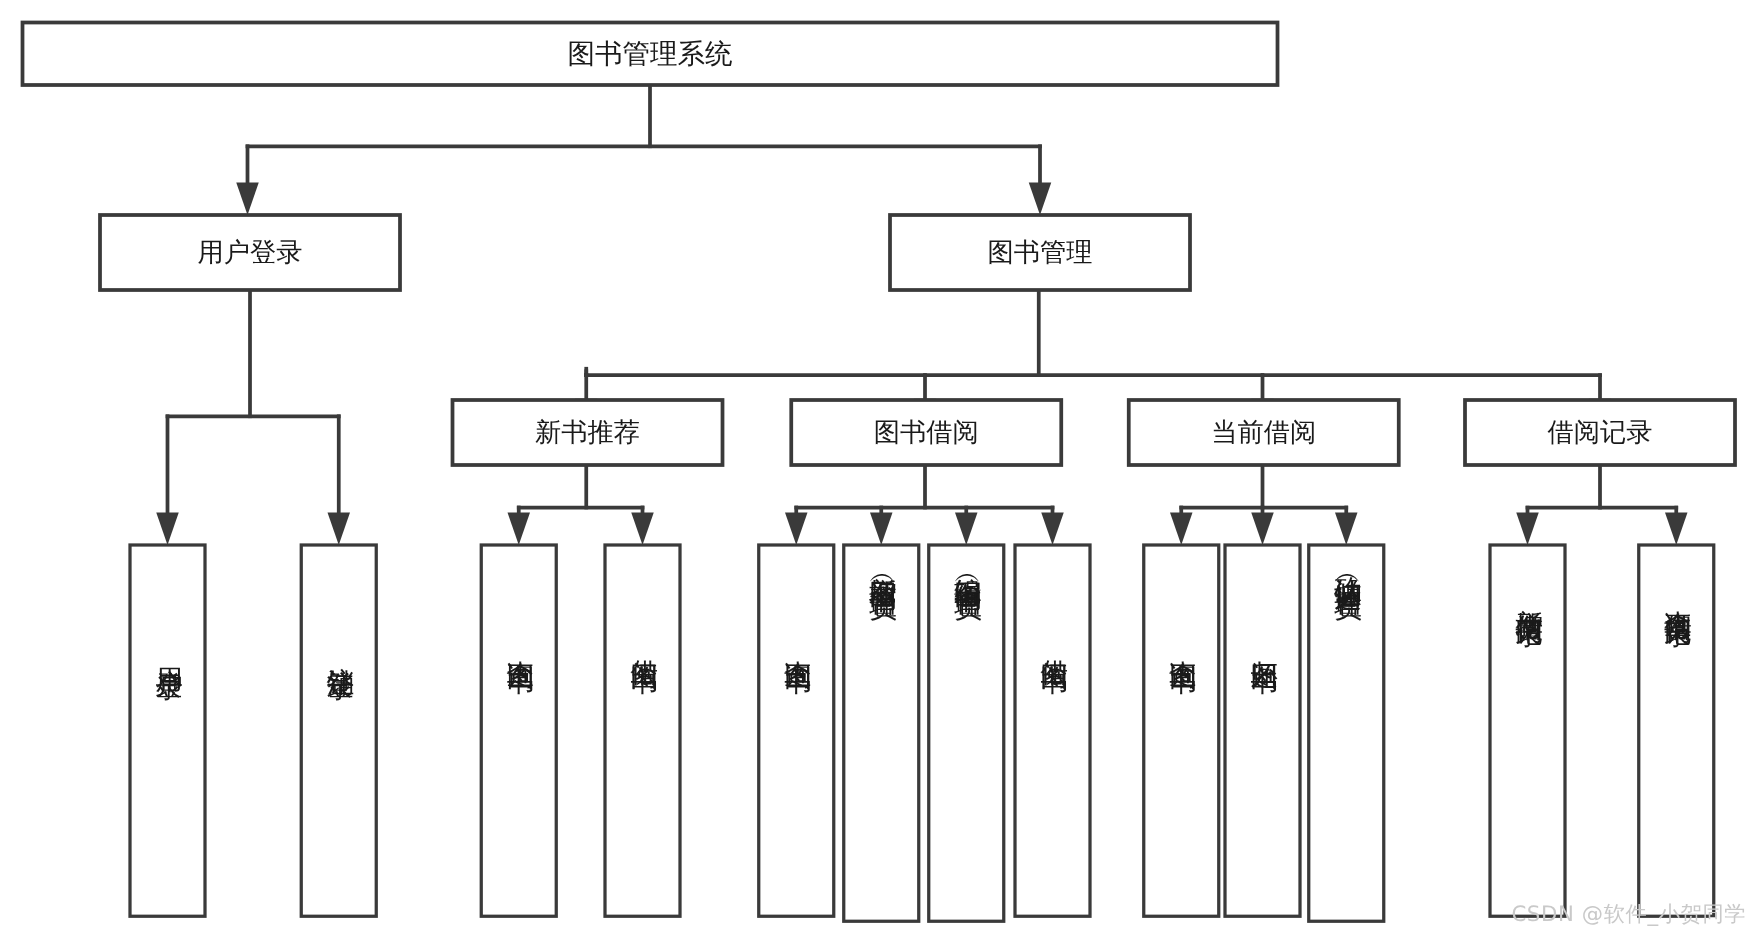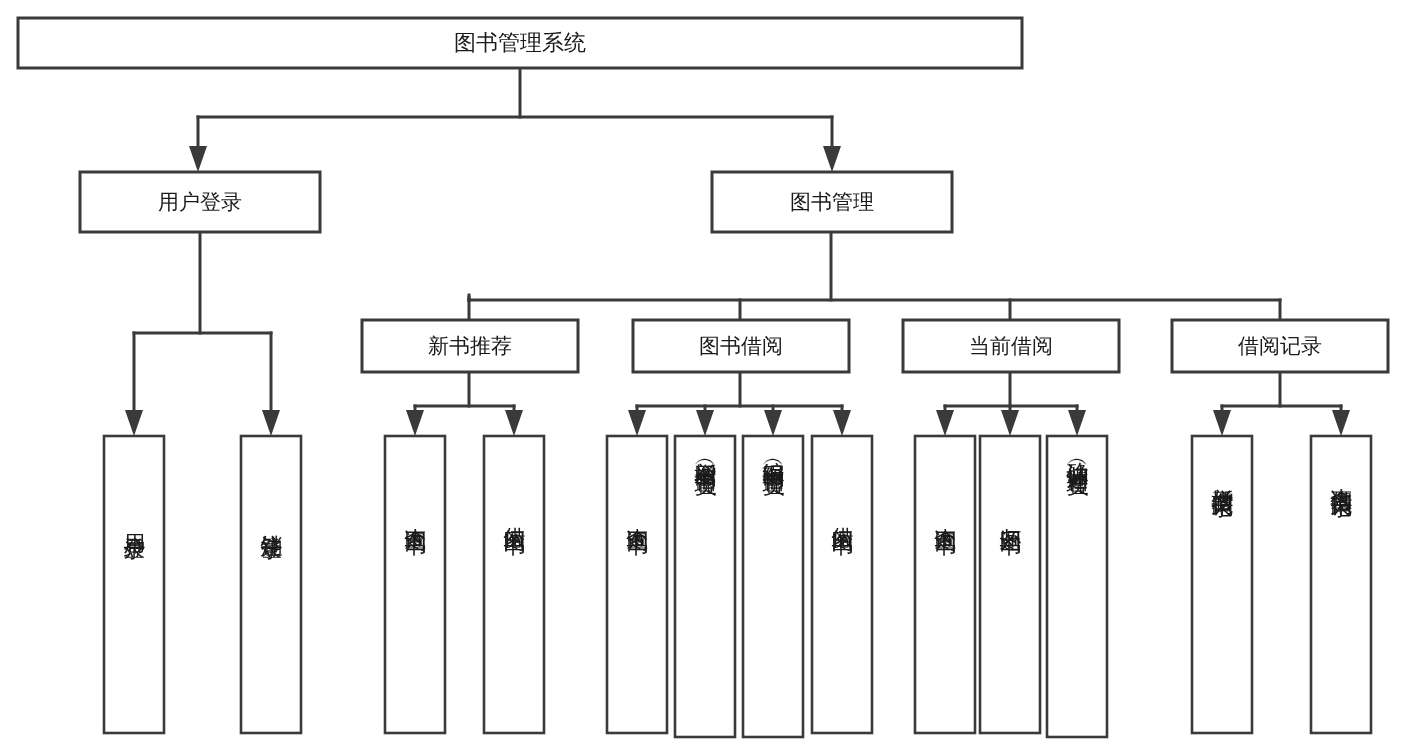--- a/index.html
+++ b/index.html
@@ -257,13 +257,14 @@
     <span class="leaf-label">确认归还（管理员）</span>
   </div>
 
   <div class="leaf-label-wrap" style="left:1192px; top:470px; width:60px;">
     <span class="leaf-label">新增借阅记录</span>
   </div>
   <div class="leaf-label-wrap" style="left:1311px; top:470px; width:60px;">
     <span class="leaf-label">查询借阅记录</span>
   </div>
 
+  <div id="watermark">CSDN @软件_小贺同学</div>
 </div>
 
 </body></html>

